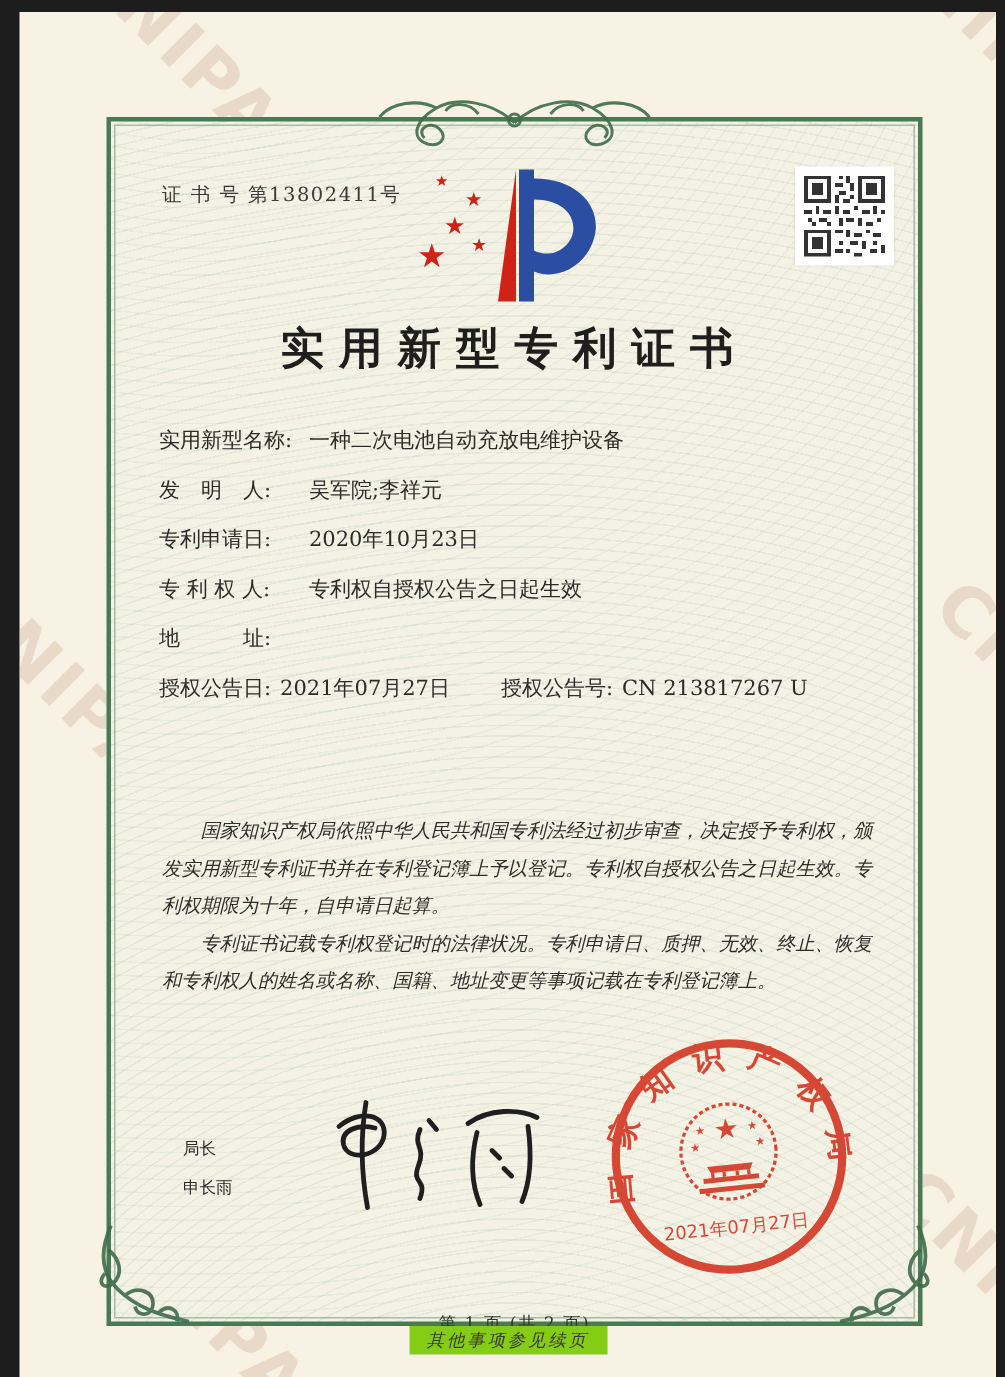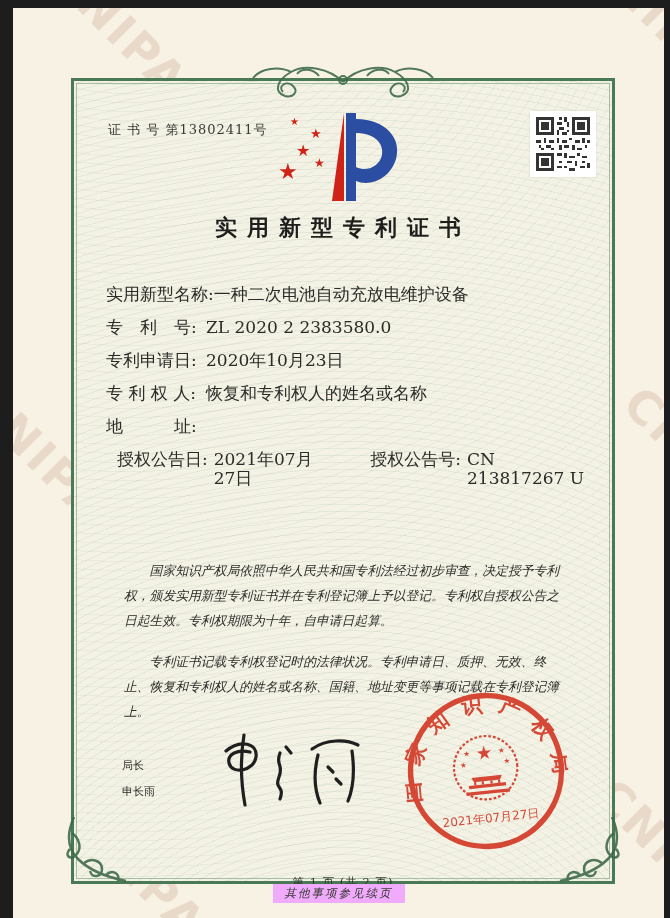--- a/index.html
+++ b/index.html
@@ -38,46 +38,46 @@
     letter-spacing:1px;
   }
   .logo{position:absolute;left:50%;top:28px;transform:translateX(-50%);width:150px;height:96px;}
   .logo .star{position:absolute;color:#cf2318;line-height:1;font-family:"DejaVu Sans",sans-serif;}
   .qr-box{
     position:absolute;right:16px;top:30px;width:66px;height:66px;background:#ffffff;
     display:flex;align-items:center;justify-content:center;box-shadow:0 0 2px rgba(0,0,0,0.1);
   }
   .title{
     position:absolute;left:0;right:0;top:132px;text-align:center;
-    font-size:22px;font-weight:bold;letter-spacing:10px;color:#1e1e1c;
-  }
-  .fields{position:absolute;left:32px;right:22px;top:204px;font-size:17px;color:#2b2b28;}
+    font-size:29px;font-weight:bold;letter-spacing:10px;color:#1e1e1c;
+  }
+  .fields{position:absolute;left:32px;right:22px;top:204px;font-size:14px;color:#2b2b28;}
   .field-row{display:flex;margin-bottom:14px;line-height:19px;}
   .field-label{flex:0 0 100px;white-space:pre;}
   .field-value{flex:1;}
   .grant-row{display:flex;line-height:19px;margin-top:1px;}
   .grant-row .pair{display:flex;}
   .grant-row .pair.second{margin-left:34px;}
-  .grant-row .glabel{white-space:pre;margin-left:11px;}
+  .grant-row .glabel{white-space:pre;}
   .grant-row .gvalue{margin-left:6px;}
   .body-text{
     position:absolute;left:34px;right:26px;top:462px;
     font-size:12.8px;line-height:1.95;color:#2d2d2a;font-style:italic;
   }
-  .body-text p{margin:16px;text-indent:2em;}
+  .body-text p{margin:0;text-indent:2em;}
   .sig-titles{position:absolute;left:48px;top:672px;font-size:11px;color:#2b2b28;line-height:26px;}
   .signature{position:absolute;left:138px;top:646px;}
   .seal{position:absolute;left:330px;top:608px;transform:rotate(-6deg);opacity:0.92;}
   .page-note{
     position:absolute;left:0;right:0;top:794px;text-align:center;
     font-size:11.5px;color:#33332f;letter-spacing:1px;
   }
   .footer-note{
     position:absolute;left:50%;top:876px;transform:translateX(-50%);
-    background:#f0abfc;padding:2px 12px;font-size:11.5px;color:#3a3a34;
+    background:#84cc16;padding:2px 12px;font-size:11.5px;color:#3a3a34;
     font-style:italic;letter-spacing:2px;white-space:nowrap;
   }
 </style>
 </head>
 <body>
 
 <div class="page">
 
   <div class="wm" style="left:22px;top:-6px;">CNIPA</div>
   <div class="wm" style="left:556px;top:-24px;">CNIPA</div>
@@ -186,30 +186,30 @@
     </div>
 
     <div class="title">实用新型专利证书</div>
 
     <div class="fields">
       <div class="field-row">
         <span class="field-label">实用新型名称:</span>
         <span class="field-value">一种二次电池自动充放电维护设备</span>
       </div>
       <div class="field-row">
-        <span class="field-label">专　利　号:</span>
-        <span class="field-value">ZL 2020 2 2383580.0</span>
+        <span class="field-label">发　明　人:</span>
+        <span class="field-value">吴军院;李祥元</span>
       </div>
       <div class="field-row">
         <span class="field-label">专利申请日:</span>
         <span class="field-value">2020年10月23日</span>
       </div>
       <div class="field-row">
         <span class="field-label">专 利 权 人:</span>
-        <span class="field-value">恢复和专利权人的姓名或名称</span>
+        <span class="field-value">专利权自授权公告之日起生效</span>
       </div>
       <div class="field-row">
         <span class="field-label">地　　　址:</span>
       </div>
       <div class="grant-row">
         <span class="pair">
           <span class="glabel">授权公告日:</span>
           <span class="gvalue">2021年07月27日</span>
         </span>
         <span class="pair second">

